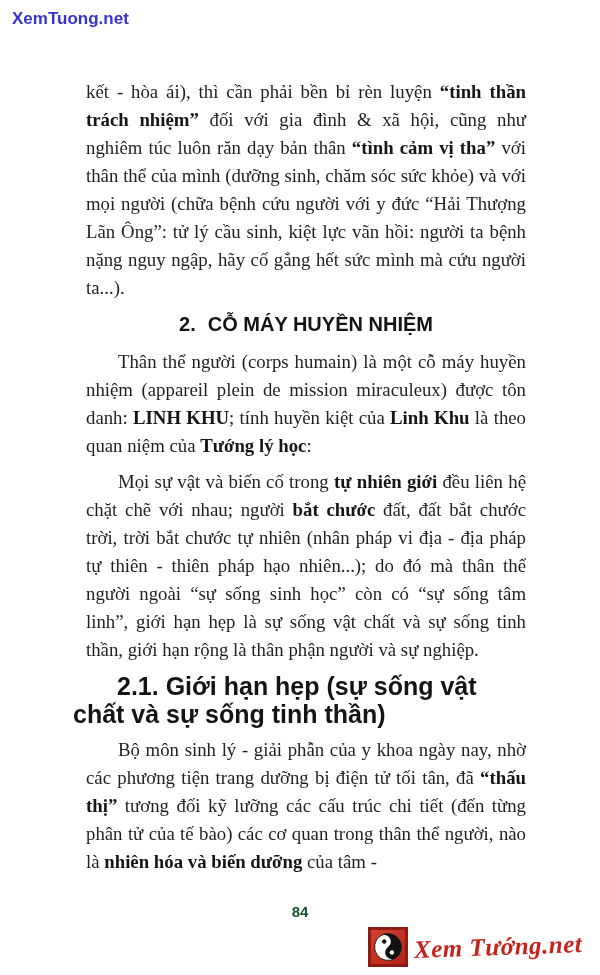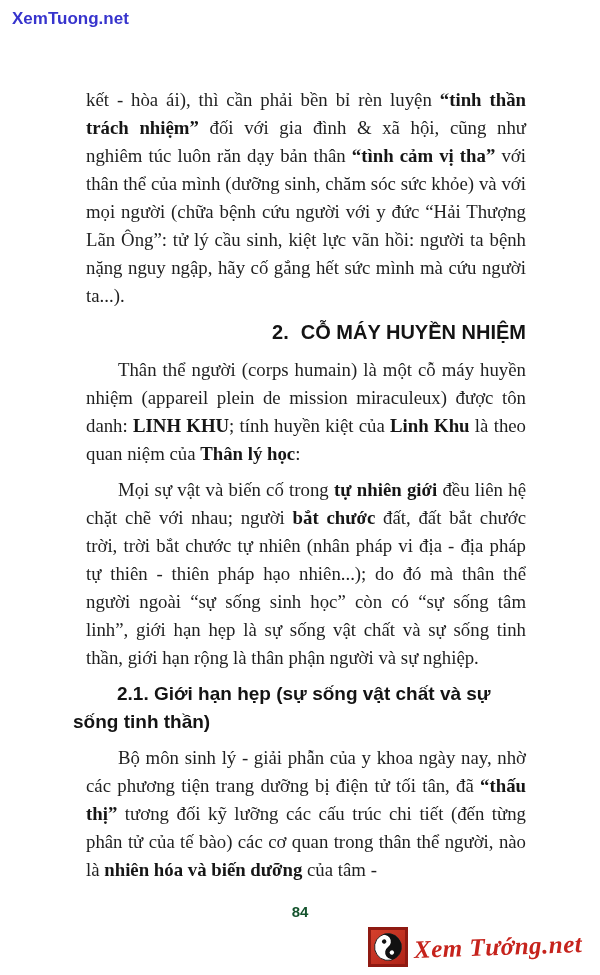--- a/index.html
+++ b/index.html
@@ -26,37 +26,37 @@
     cursor: pointer;
   }
   .content {
     position: absolute;
     left: 86px; top: 78px;
     width: 440px;
     font-size: 18.8px;
     line-height: 28px;
     text-align: justify;
   }
-  .content p { margin: 8px 0 8px 0; }
+  .content p { margin: 0 0 8px 0; }
   .content p.indent { text-indent: 32px; }
   .content b { font-weight: 700; color: #161616; }
   h2.section {
     font-family: "Liberation Sans", sans-serif;
     font-weight: 700;
     font-size: 20px;
     line-height: 28px;
     color: #141414;
     margin: 4px 0 10px 0;
-    text-align: right;
+    text-align: center;
   }
   h2.section .hnum { margin-right: 12px; }
   h3.subsection {
     font-family: "Liberation Sans", sans-serif;
     font-weight: 700;
-    font-size: 19px;
+    font-size: 25px;
     line-height: 28px;
     color: #141414;
     margin: 4px 0 8px -13px;
     text-indent: 44px;
     text-align: left;
   }
   .footer-page-number {
     position: absolute;
     top: 903px; left: 0;
     width: 600px;
@@ -101,21 +101,21 @@
 <div class="page">
 
   <a class="watermark">XemTuong.net</a>
 
   <div class="content">
 
     <p><span>kết - hòa ái), thì cần phải bền bỉ rèn luyện </span><b>“tinh thần trách nhiệm”</b><span> đối với gia đình &amp; xã hội, cũng như nghiêm túc luôn răn dạy bản thân </span><b>“tình cảm vị tha”</b><span> với thân thể của mình (dưỡng sinh, chăm sóc sức khỏe) và với mọi người (chữa bệnh cứu người với y đức “Hải Thượng Lãn Ông”: tử lý cầu sinh, kiệt lực vãn hồi: người ta bệnh nặng nguy ngập, hãy cố gắng hết sức mình mà cứu người ta...).</span></p>
 
     <h2 class="section"><span class="hnum">2.</span><span>CỖ MÁY HUYỀN NHIỆM</span></h2>
 
-    <p class="indent"><span>Thân thể người (corps humain) là một cỗ máy huyền nhiệm (appareil plein de mission miraculeux) được tôn danh: </span><b>LINH KHU</b><span>; tính huyền kiệt của </span><b>Linh Khu</b><span> là theo quan niệm của </span><b>Thân lý học</b><span>:</span></p>
+    <p class="indent"><span>Thân thể người (corps humain) là một cỗ máy huyền nhiệm (appareil plein de mission miraculeux) được tôn danh: </span><b>LINH KHU</b><span>; tính huyền kiệt của </span><b>Linh Khu</b><span> là theo quan niệm của </span><b>Tướng lý học</b><span>:</span></p>
 
     <p class="indent"><span>Mọi sự vật và biến cố trong </span><b>tự nhiên giới</b><span> đều liên hệ chặt chẽ với nhau; người </span><b>bắt chước</b><span> đất, đất bắt chước trời, trời bắt chước tự nhiên (nhân pháp vi địa - địa pháp tự thiên - thiên pháp hạo nhiên...); do đó mà thân thể người ngoài “sự sống sinh học” còn có “sự sống tâm linh”, giới hạn hẹp là sự sống vật chất và sự sống tinh thần, giới hạn rộng là thân phận người và sự nghiệp.</span></p>
 
     <h3 class="subsection"><span>2.1. Giới hạn hẹp (sự sống vật chất và sự sống tinh thần)</span></h3>
 
     <p class="indent"><span>Bộ môn sinh lý - giải phẫn của y khoa ngày nay, nhờ các phương tiện trang dưỡng bị điện tử tối tân, đã </span><b>“thấu thị”</b><span> tương đối kỹ lưỡng các cấu trúc chi tiết (đến từng phân tử của tế bào) các cơ quan trong thân thể người, nào là </span><b>nhiên hóa và biến dưỡng</b><span> của tâm -</span></p>
 
   </div>
 
   <div class="footer-page-number">84</div>

